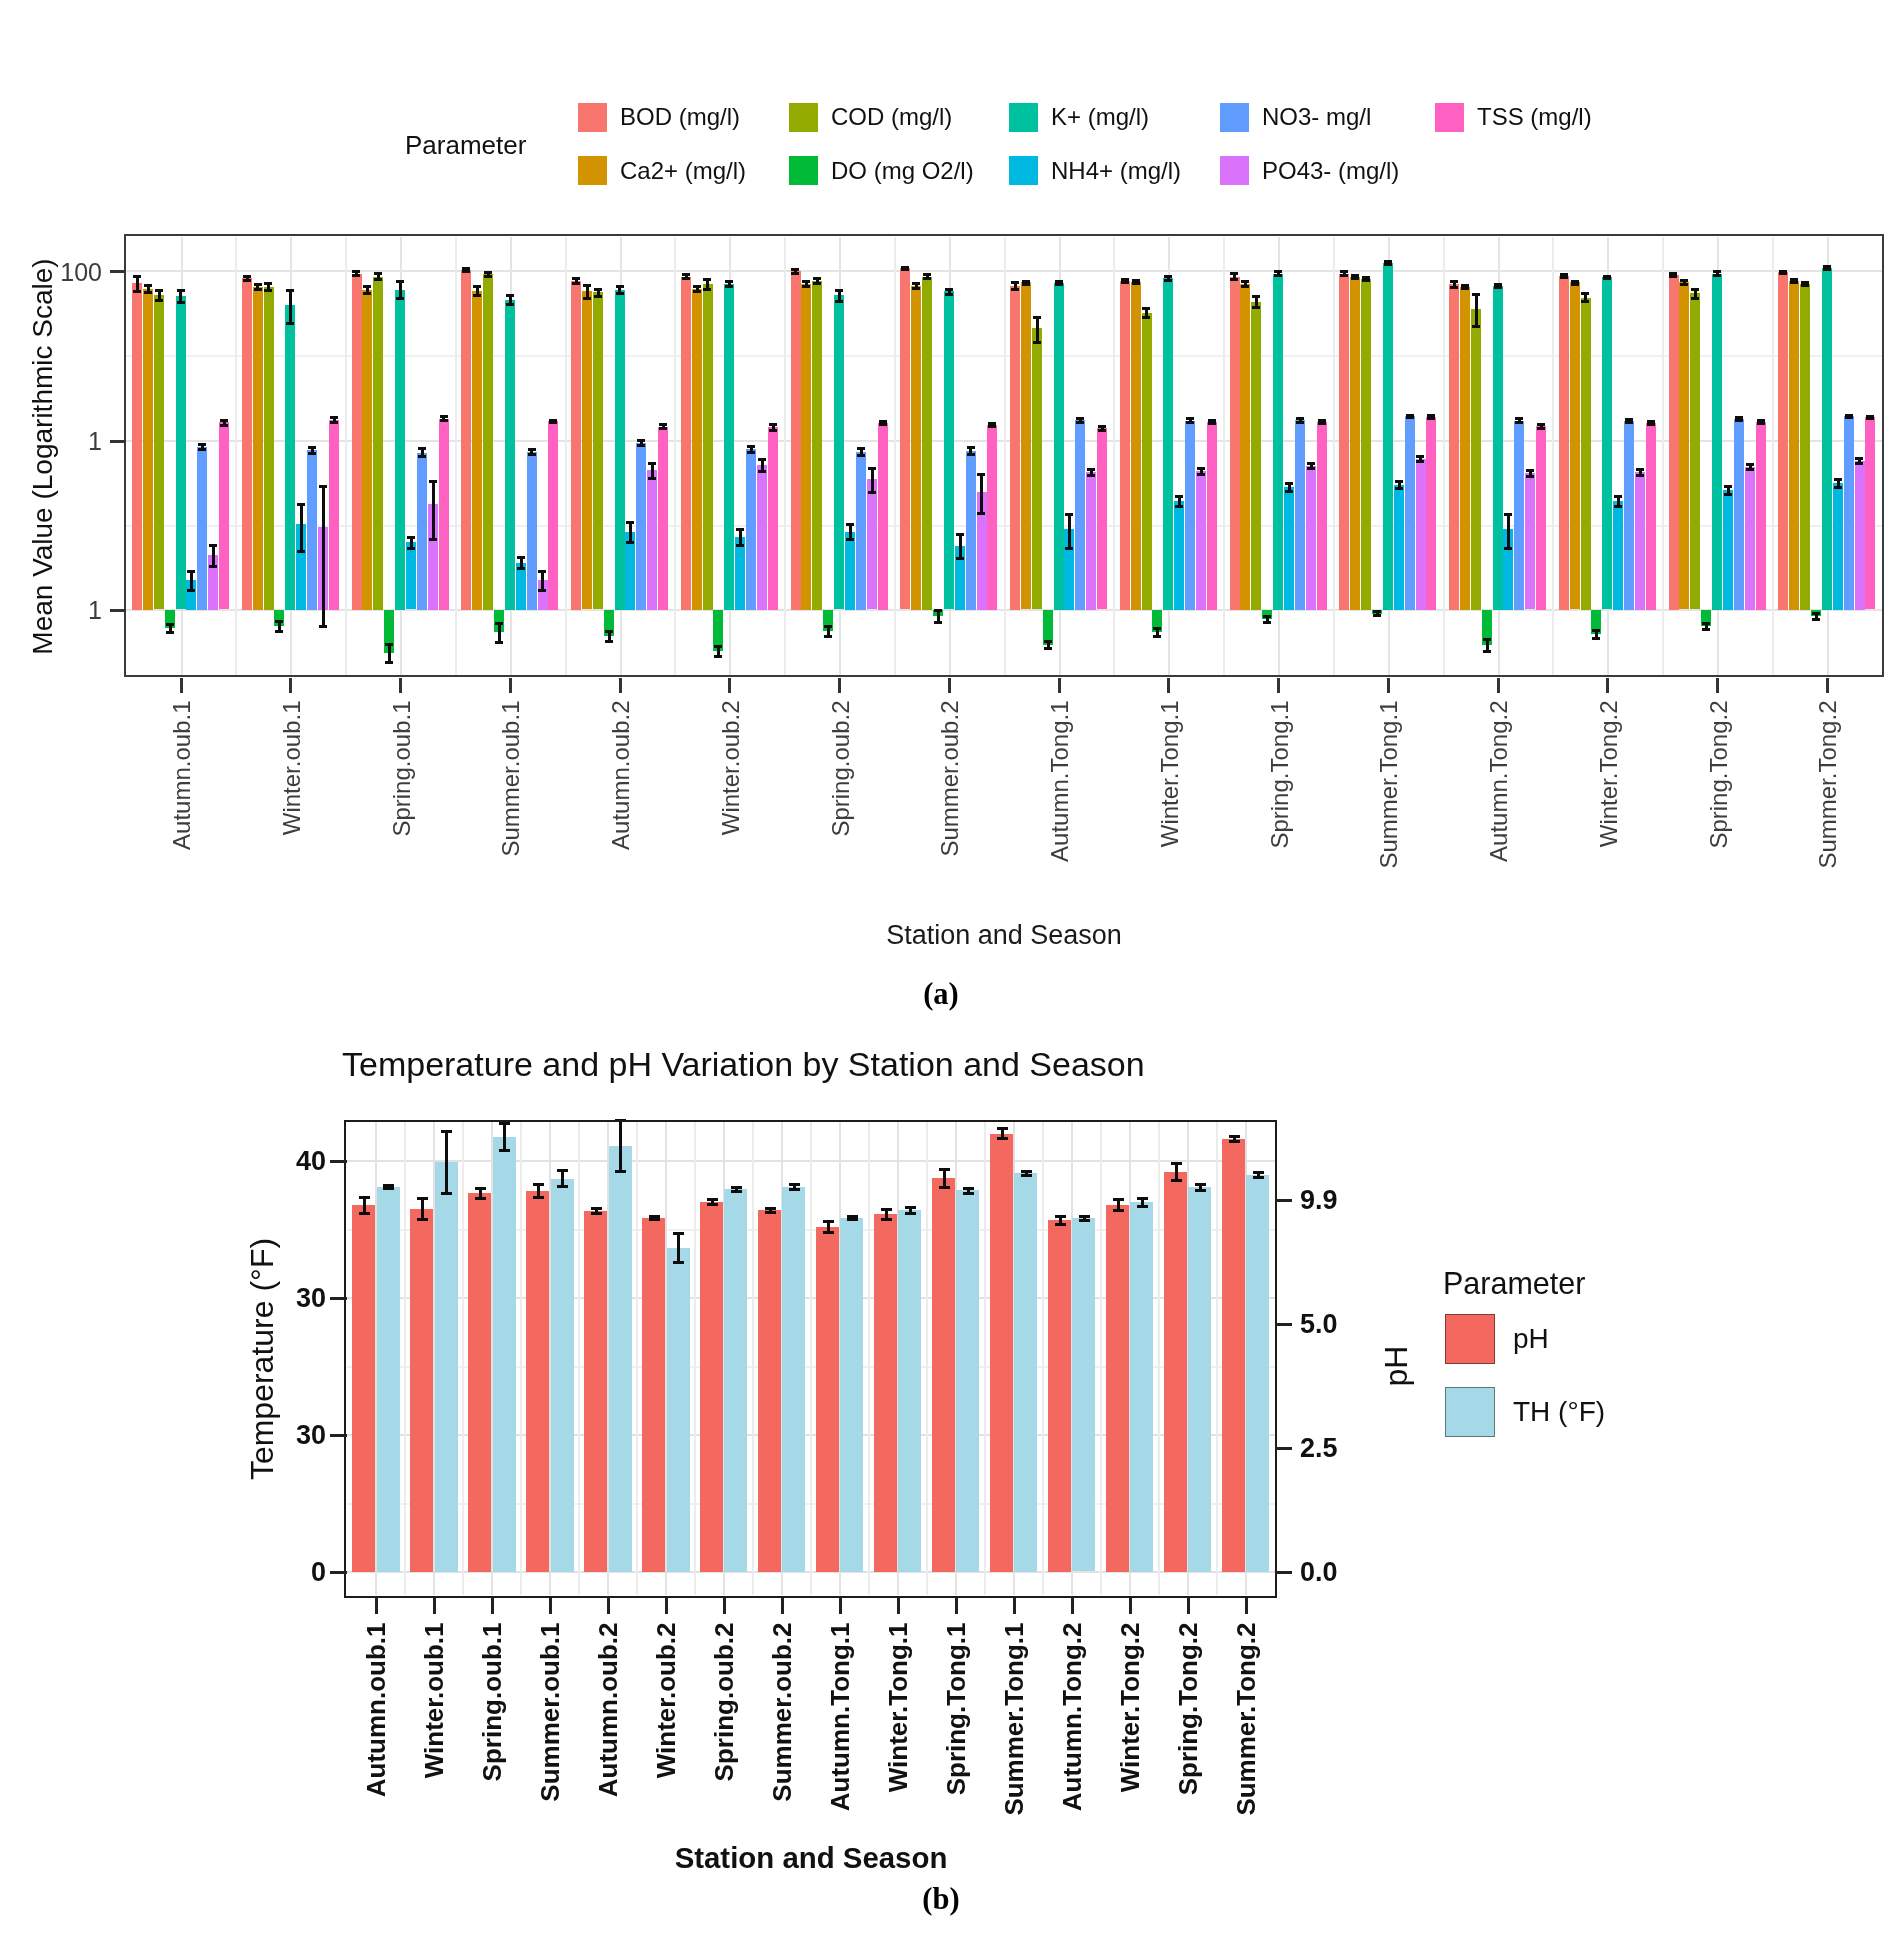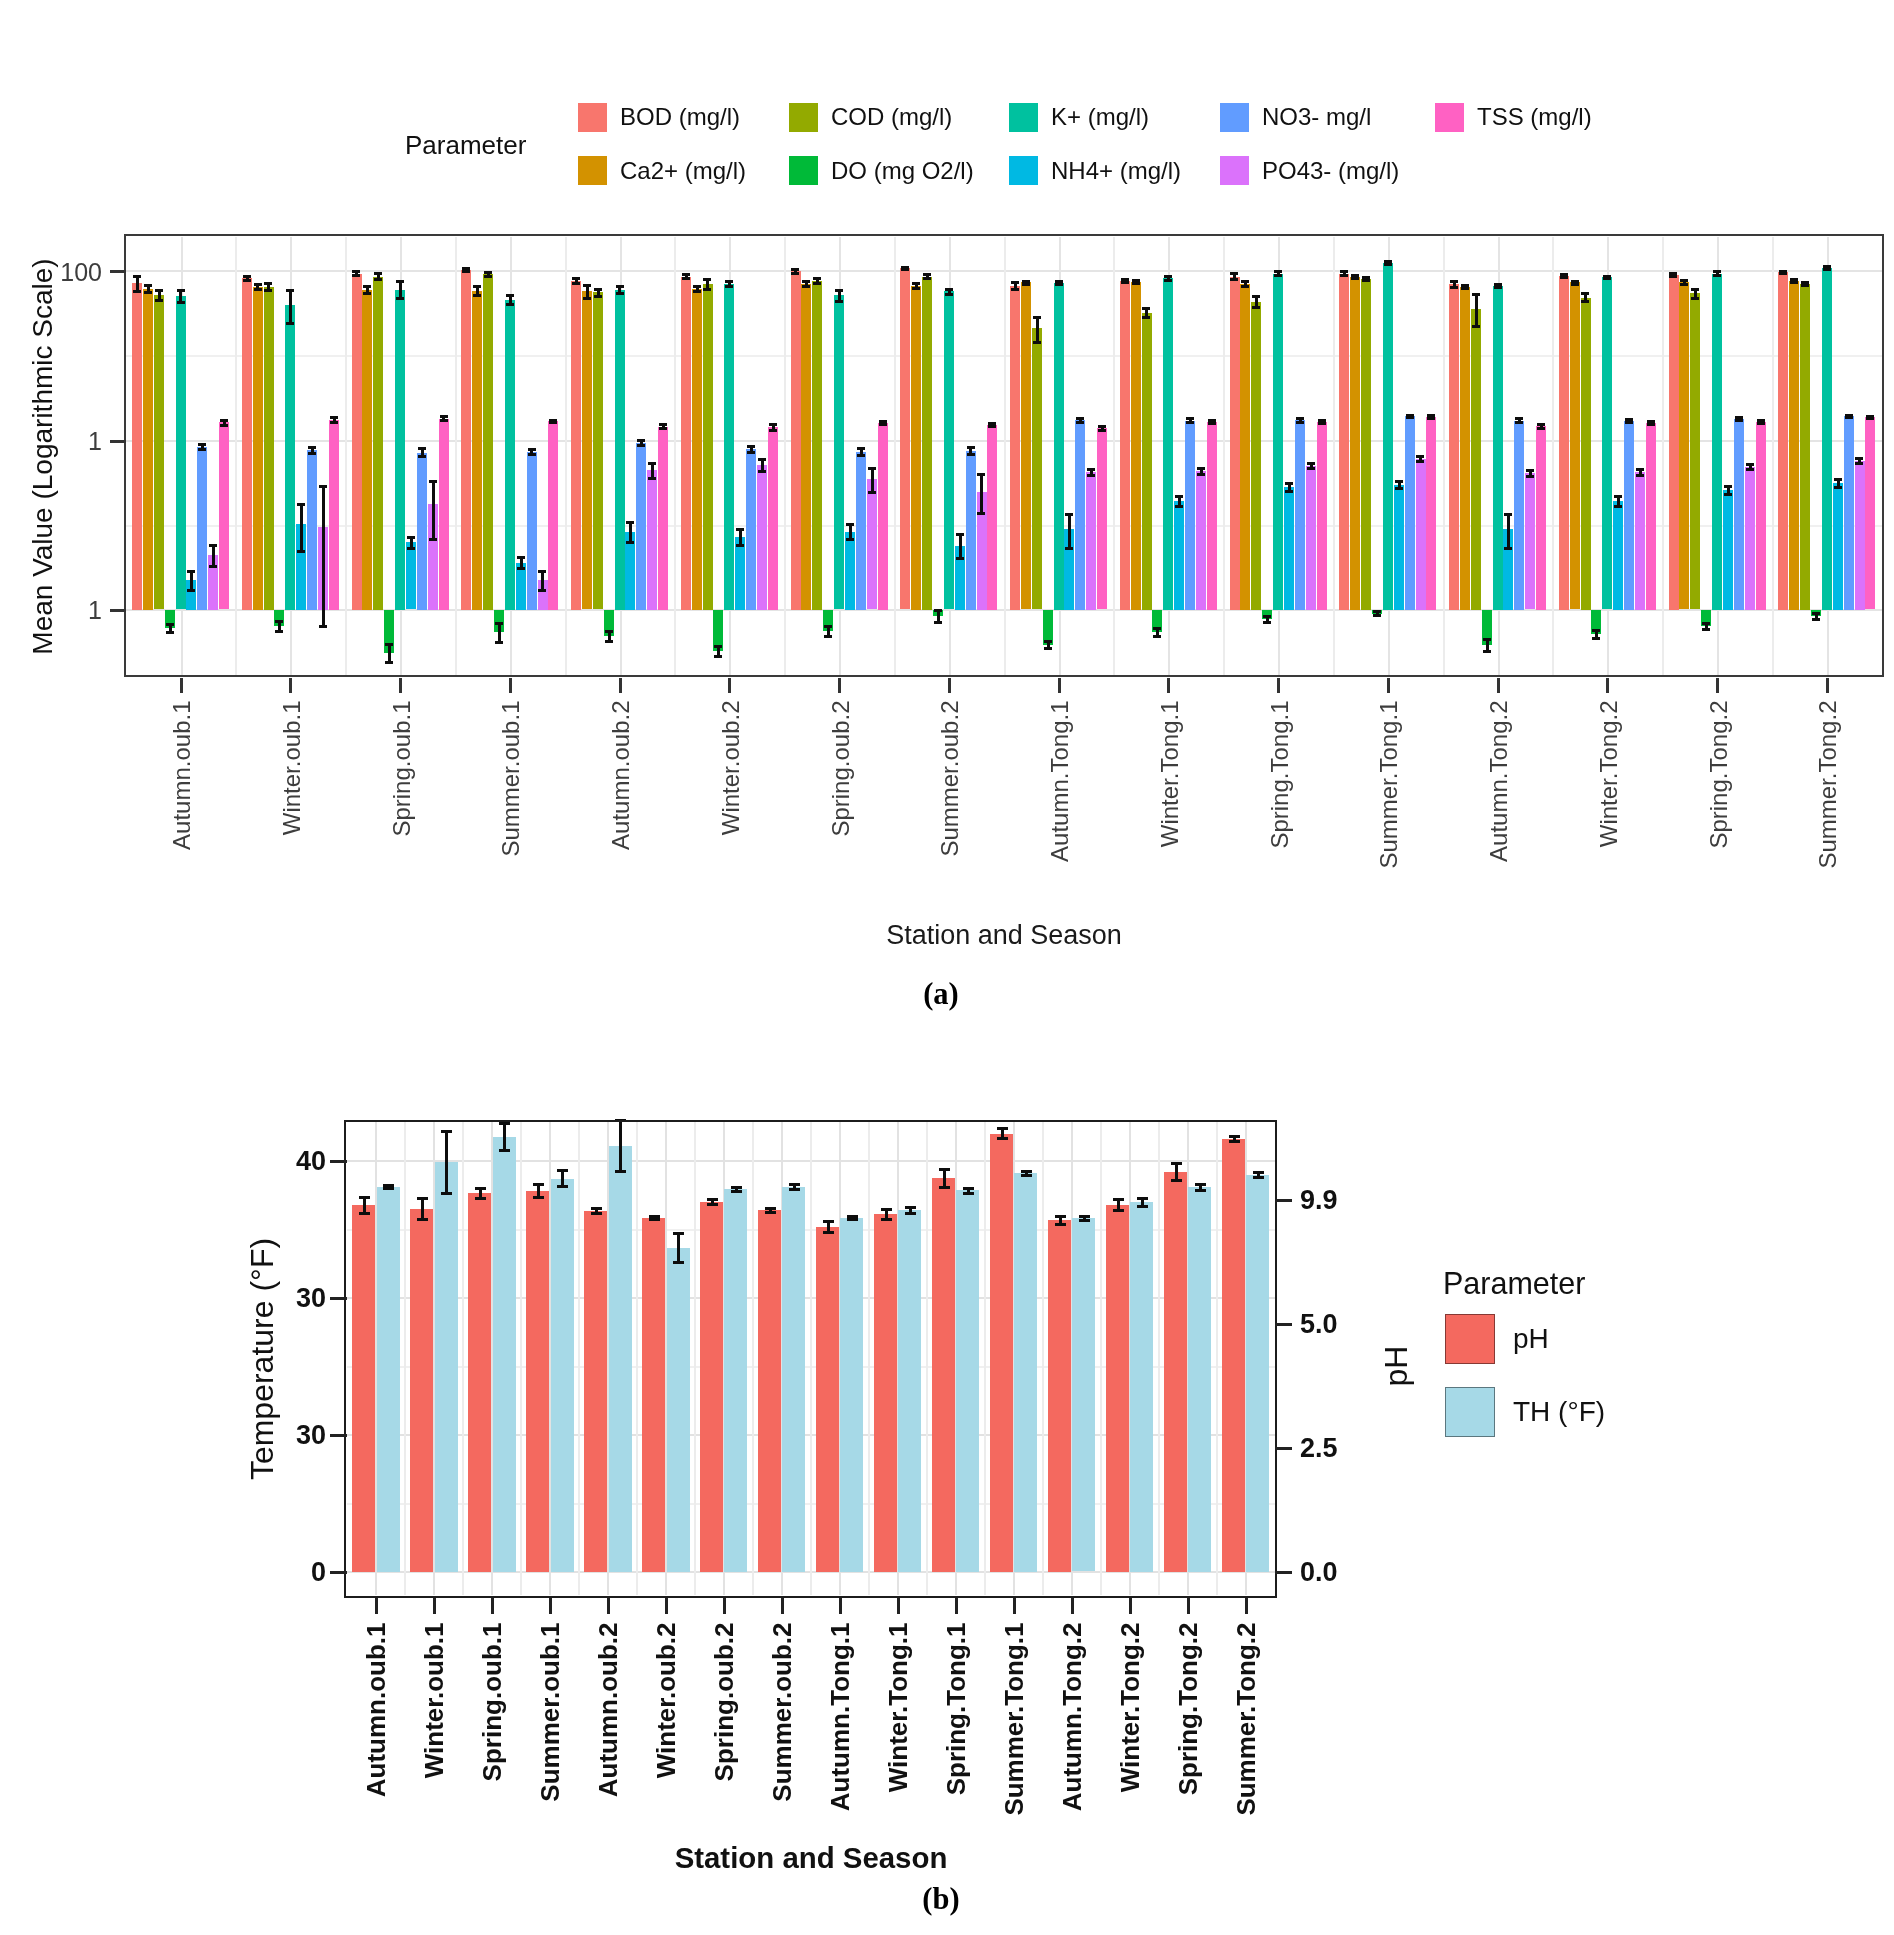--- a/index.html
+++ b/index.html
@@ -692,20 +692,21 @@
         <div class="abs" style="left: 1664px; top: 848px; width: 326px; height: 31px; line-height: 31px; font-size: 24px; color: rgb(61, 61, 61); font-weight: 400; text-align: right; white-space: nowrap; transform: rotate(-90deg);">Summer.Tong.2</div>
         <div class="abs" style="left: -247px; top: 438px; width: 578px; height: 37px; line-height: 37px; font-size: 28px; color: rgb(17, 17, 17); font-weight: 400; text-align: center; white-space: nowrap; transform: rotate(-90deg);">Mean Value (Logarithmic Scale)</div>
       </div>
 
     <div class="abs nowrap" style="left:741px;top:920px;width:526px;text-align:center;font-size:27px;color:#1a1a1a;">Station and Season</div>
 
     <div class="abs serif" style="left:836px;top:977px;width:210px;text-align:center;font-size:30.5px;font-weight:bold;color:#000;">(a)</div>
   </section>
 
   <section class="abs" style="left:0;top:1030px;width:1895px;height:905px;">
+    <div class="abs nowrap" style="left:342px;top:14.7px;font-size:34px;color:#111;">Temperature and pH Variation by Station and Season</div>
 
     <div id="plotB" class="abs" style="left:0;top:-1030px;">
         <div class="abs" style="left: 347px; top: 1503px; width: 928px; height: 1.6px; background: rgb(240, 240, 240);"></div>
         <div class="abs" style="left: 347px; top: 1366px; width: 928px; height: 1.6px; background: rgb(240, 240, 240);"></div>
         <div class="abs" style="left: 347px; top: 1229px; width: 928px; height: 1.6px; background: rgb(240, 240, 240);"></div>
         <div class="abs" style="left: 347px; top: 1571px; width: 928px; height: 2.1px; background: rgb(226, 226, 226);"></div>
         <div class="abs" style="left: 347px; top: 1434px; width: 928px; height: 2.1px; background: rgb(226, 226, 226);"></div>
         <div class="abs" style="left: 347px; top: 1297px; width: 928px; height: 2.1px; background: rgb(226, 226, 226);"></div>
         <div class="abs" style="left: 347px; top: 1160px; width: 928px; height: 2.1px; background: rgb(226, 226, 226);"></div>
         <div class="abs" style="left: 375px; top: 1122px; width: 1.6px; height: 473px; background: rgb(226, 226, 226);"></div>

